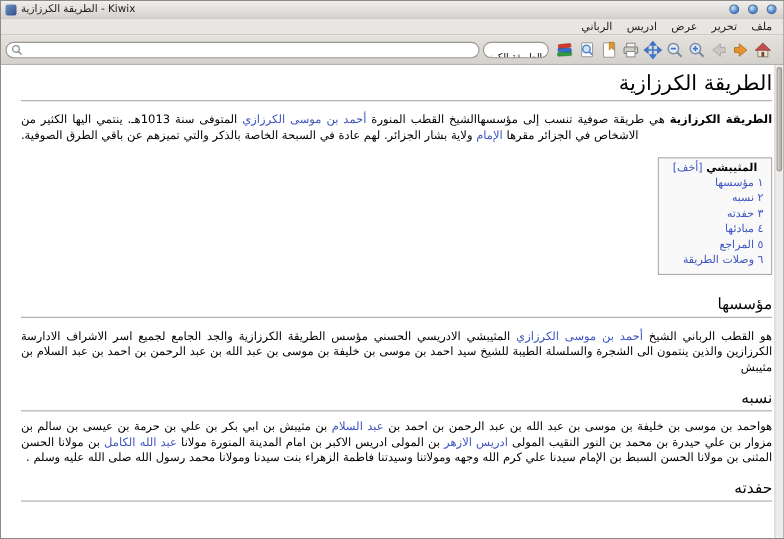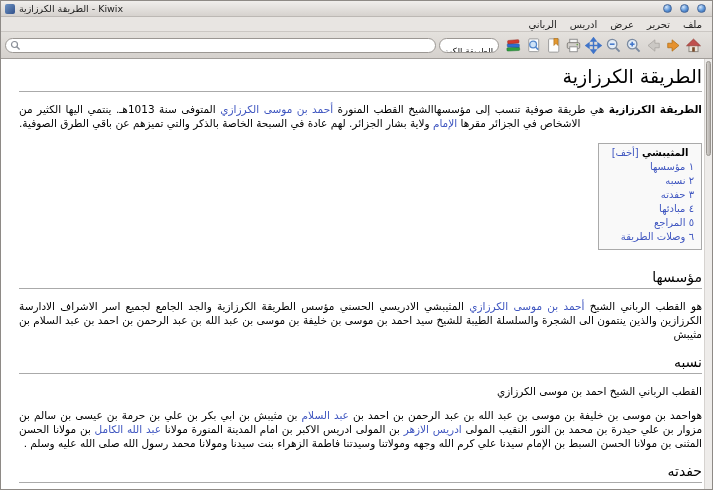--- a/index.html
+++ b/index.html
@@ -201,21 +201,20 @@
           <li class="toc-item"><a><span>٤</span> <span>مبادئها</span></a></li>
           <li class="toc-item"><a><span>٥</span> <span>المراجع</span></a></li>
           <li class="toc-item"><a><span>٦</span> <span>وصلات الطريقة</span></a></li>
         </ul>
       </div>
 
       <h2 class="sec-heading">مؤسسها</h2>
       <p class="body-p"><span>هو القطب الرباني الشيخ </span><a class="wlink">أحمد بن موسى الكرزازي</a><span> المثيبشي الادريسي الحسني مؤسس الطريقة الكرزازية والجد الجامع لجميع اسر الاشراف الادارسة الكرزازين والذين ينتمون الى الشجرة والسلسلة الطيبة للشيخ سيد احمد بن موسى بن خليفة بن موسى بن عبد الله بن عبد الرحمن بن احمد بن عبد السلام بن مثيبش</span></p>
 
       <h2 class="sec-heading">نسبه</h2>
-      <p class="body-p"><span>القطب الرباني الشيخ احمد بن موسى الكرزازي</span></p>
       <p class="body-p mt-tight"><span>هواحمد بن موسى بن خليفة بن موسى بن عبد الله بن عبد الرحمن بن احمد بن </span><a class="wlink">عبد السلام</a><span> بن مثيبش بن ابي بكر بن علي بن حرمة بن عيسى بن سالم بن مزوار بن علي حيدرة بن محمد بن النور النقيب المولى </span><a class="wlink">ادريس الازهر</a><span> بن المولى ادريس الاكبر بن امام المدينة المنورة مولانا </span><a class="wlink">عبد الله الكامل</a><span> بن مولانا الحسن المثنى بن مولانا الحسن السبط بن الإمام سيدنا علي كرم الله وجهه ومولاتنا وسيدتنا فاطمة الزهراء بنت سيدنا ومولانا محمد رسول الله صلى الله عليه وسلم .</span></p>
 
       <h2 class="sec-heading">حفدته</h2>
       
 
       
 
     </div>
 
     <div class="scrollbar">

